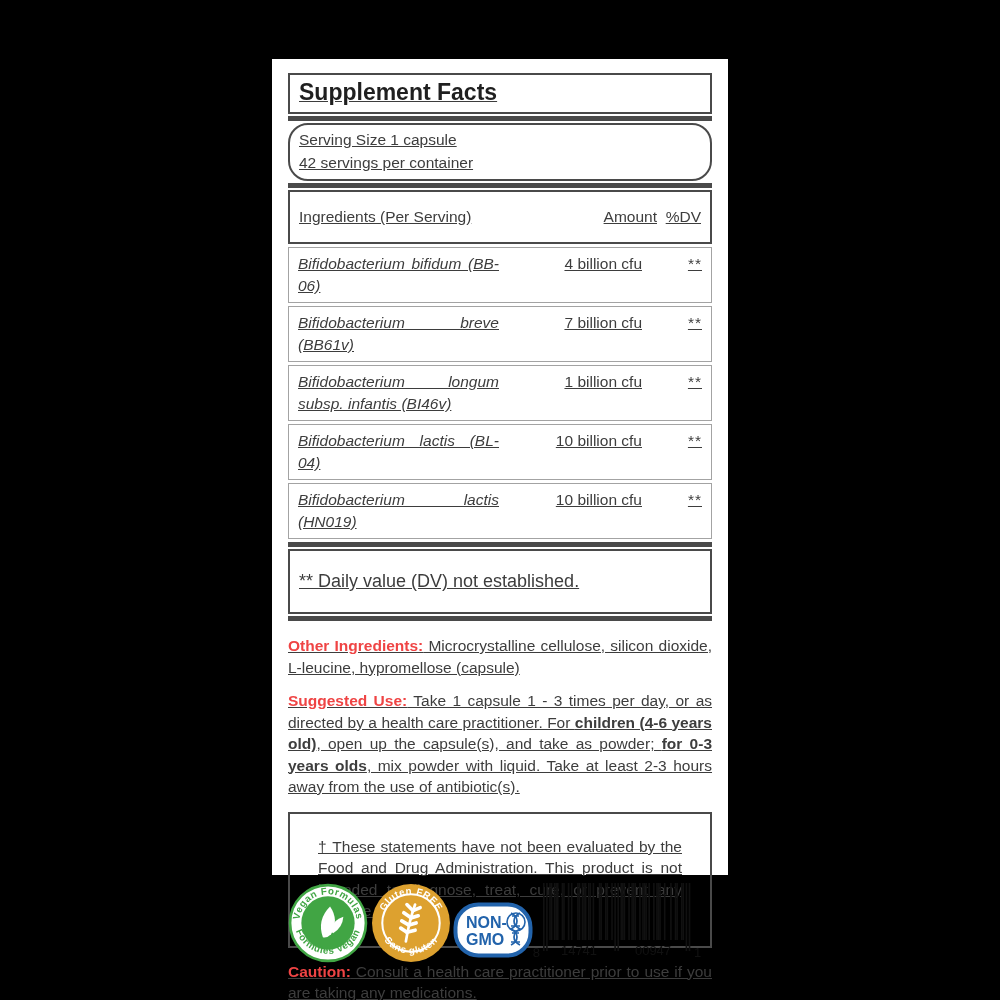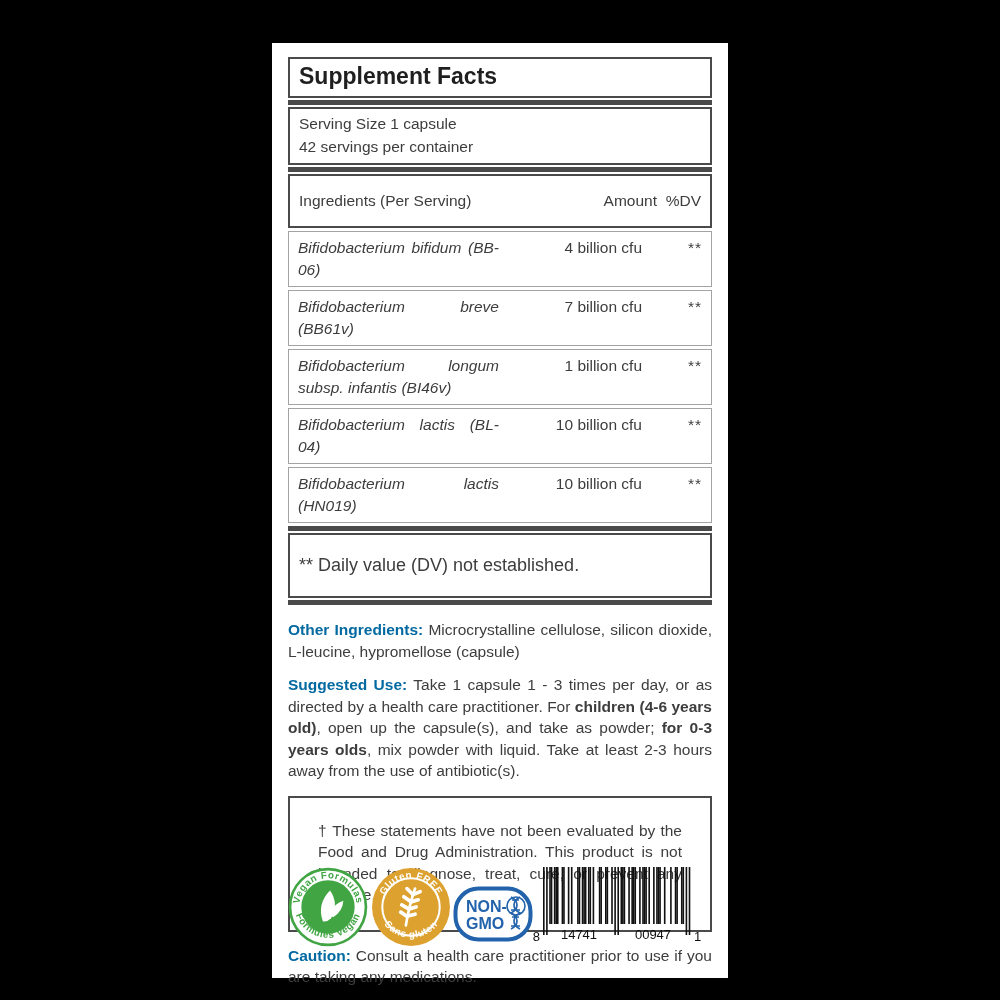--- a/index.html
+++ b/index.html
@@ -1,44 +1,44 @@
 <!DOCTYPE html>
 <html><head>
 <meta charset="utf-8">
 <style>
   html,body { margin:0; padding:0; }
   body {
     width:1000px; height:1000px; background:#000; position:relative;
     font-family:"Liberation Sans", sans-serif;
   }
   .panel {
-    position:absolute; left:272px; top:43px; width:456px; height:935px;
-    background:#fff; color:#3d3d3d;
+    position:absolute; left:272px; top:59px; width:456px; height:816px;
+    background:#fff; color:#3d3d3d;text-decoration:underline;
   }
   .content { padding:14px 16px 0 16px; }
   .box { border:2px solid #4a4a4a; }
   .title-box { padding:4px 9px 6px 9px; }
   .title-box .title { font-size:23px; font-weight:bold; color:#1f1f1f; }
   .thickbar { height:5px; background:#4a4a4a; margin:2px 0; }
-  .serving-box { padding:3px 9px 5px 9px; font-size:15.5px; line-height:23px; }
+  .serving-box { padding:3px 9px 5px 9px; font-size:15.5px; line-height:23px;border-radius:20px; }
   .cols { display:flex; padding:16px 9px; font-size:15.5px; align-items:baseline; }
   .c-name { flex:1; }
   .c-amount { width:105px; text-align:right; }
   .c-dv { width:44px; text-align:right; }
   .irow {
     display:flex; border:1px solid #a3a3a3; margin-top:3px;
     padding:5px 9px; font-size:15.5px; line-height:22px; align-items:flex-start;gap:16px;
   }
   .irow .name { flex:1; font-style:italic; padding-right:22px; text-align:justify; }
   .irow .amount { width:105px; text-align:right; }
   .irow .dv { width:44px; text-align:right; letter-spacing:1px; }
   .footnote-box { padding:20px 9px; font-size:18px; margin-top:0; }
   .sections { margin:14px 16px 0 16px; }
   .para { margin:0 0 12px 0; font-size:15.5px; line-height:21.5px; text-align:justify; }
-  .lbl { color:#0369a1; font-weight:bold; }
+  .lbl { color:#ef4444; font-weight:bold; }
   .b { font-weight:bold; }
   .fda-box { border:2px solid #4a4a4a; padding:6px 12px 8px 12px; margin:14px 0 13px 0; }
   .company { margin-top:14px; }
   .company .cline { margin:0; font-size:15.5px; line-height:22px; text-align:left; }
   .badge { position:absolute; }
   .badge-vegan { left:16px; top:824px; }
   .badge-gluten { left:99px; top:824px; }
   .badge-nongmo { left:181px; top:843px; }
   .barcode-wrap { position:absolute; left:260px; top:822px; }
   svg text { font-family:"Liberation Sans", sans-serif; }

